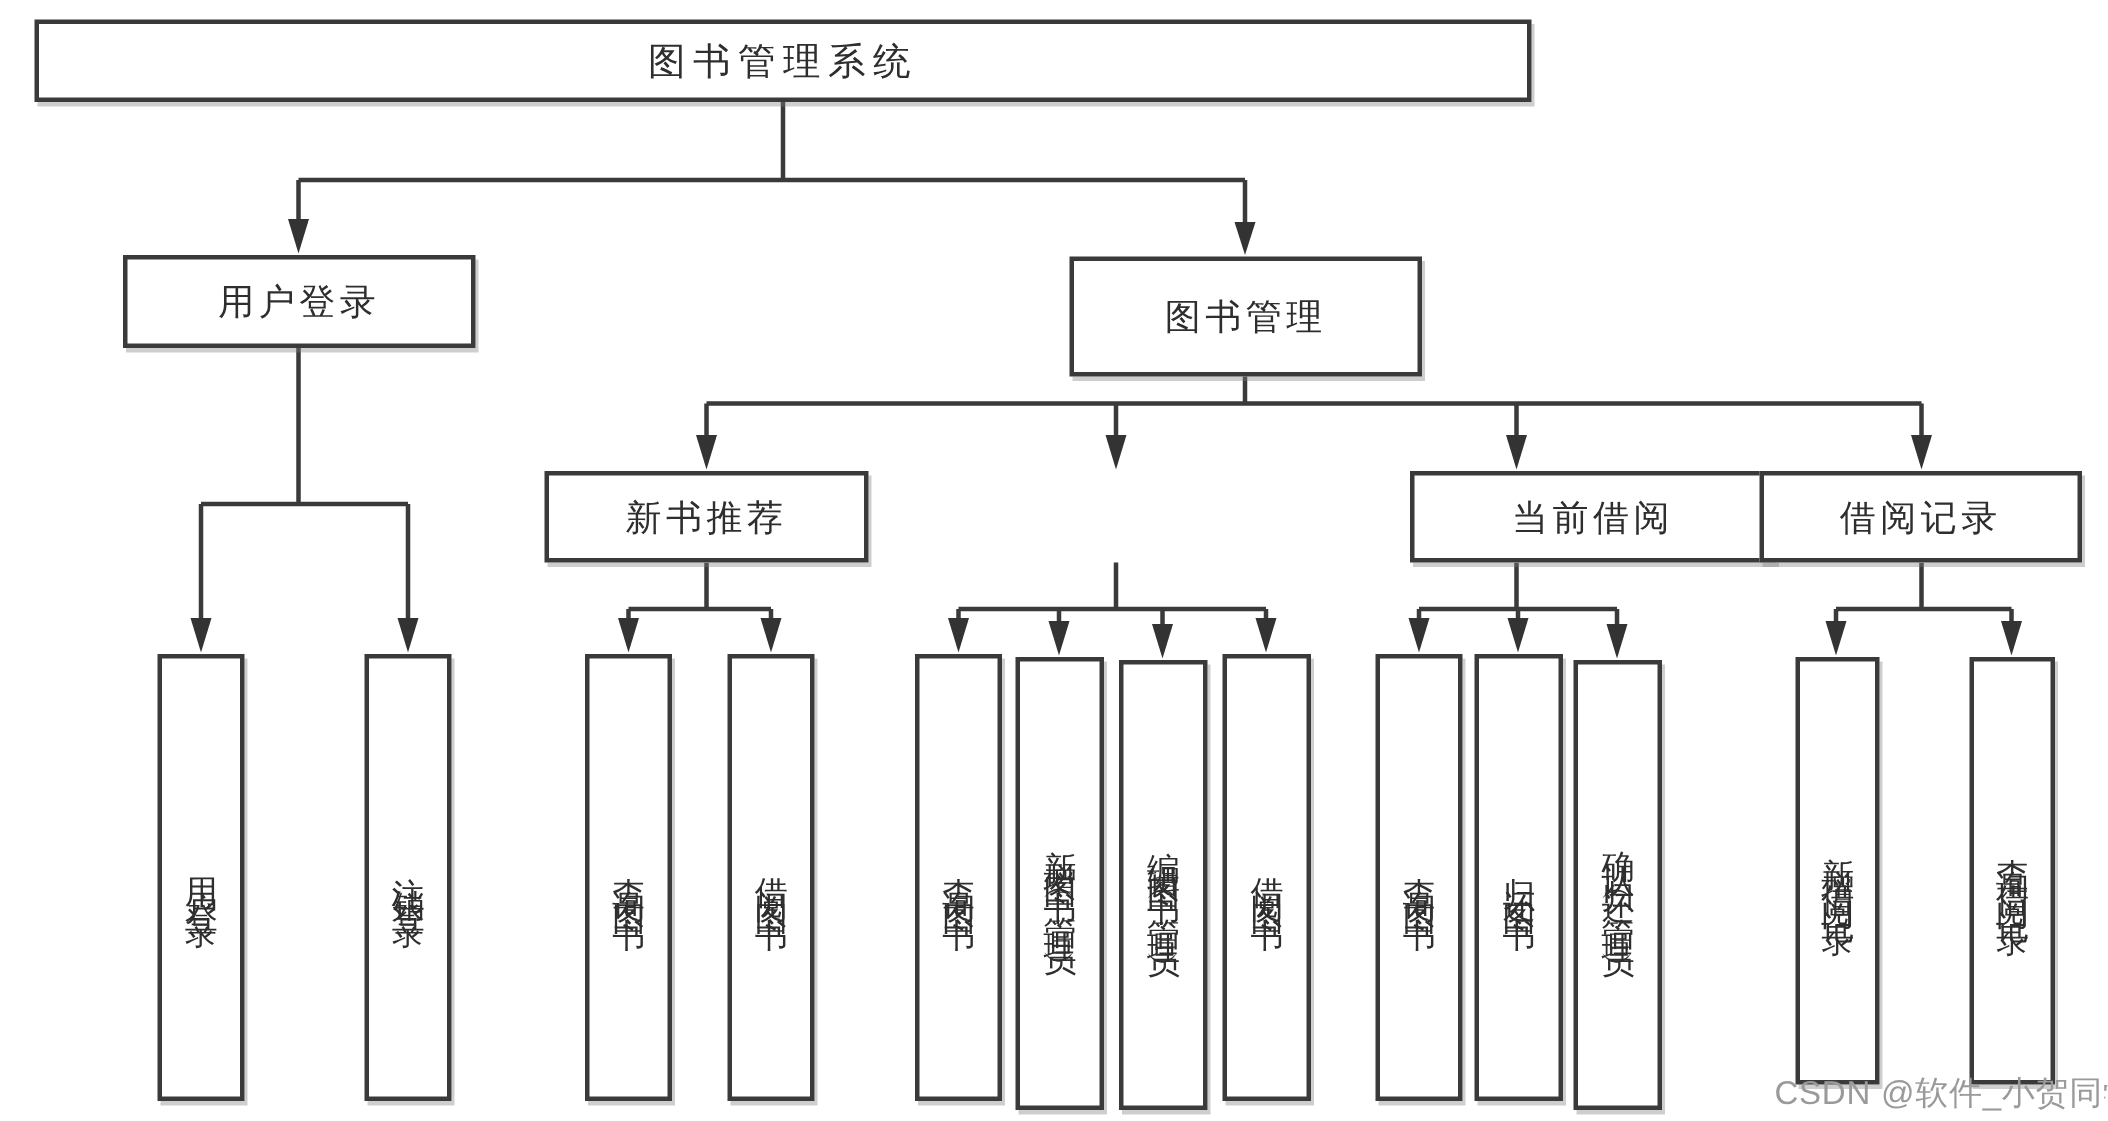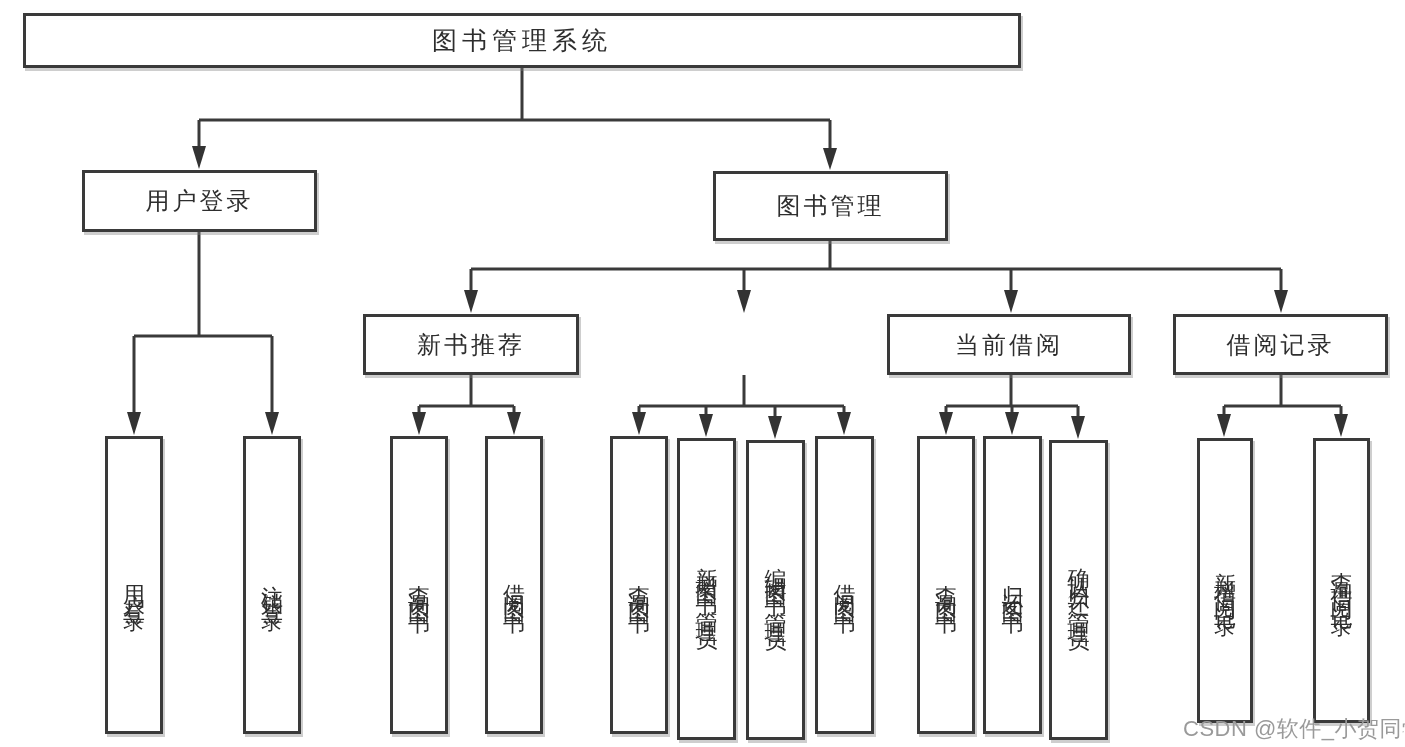--- a/index.html
+++ b/index.html
@@ -90,24 +90,24 @@
       <polygon points="1005,412 1019,412 1012,435"></polygon>
       <polygon points="1071,416 1085,416 1078,439"></polygon>
       <polygon points="1217,414 1231,414 1224,437"></polygon>
       <polygon points="1334,414 1348,414 1341,437"></polygon>
     </g>
   </svg>
 
   <div class="node h root" style="left:23px; top:13px; width:998px; height:55px;">图书管理系统</div>
 
   <div class="node h" style="left:82px; top:170px; width:235px; height:62px;">用户登录</div>
-  <div class="node h" style="left:713px; top:171px; width:235px; height:70px;">图书管理</div>
+  <div class="node h" style="left:713px; top:171px; width:235px; height:80px;">图书管理</div>
 
   <div class="node h" style="left:363px; top:314px; width:216px; height:61px;">新书推荐</div>
-  <div class="node h" style="left:887px; top:314px; width:244px; height:61px;">当前借阅</div>
+  <div class="node h" style="left:940px; top:314px; width:244px; height:61px;">当前借阅</div>
   <div class="node h" style="left:1173px; top:314px; width:215px; height:61px;">借阅记录</div>
 
   <div class="node v" style="left:105px; top:436px; width:58px; height:298px;">用户登录</div>
   <div class="node v" style="left:243px; top:436px; width:58px; height:298px;">注销登录</div>
 
   <div class="node v" style="left:390px; top:436px; width:58px; height:298px;">查询图书</div>
   <div class="node v" style="left:485px; top:436px; width:58px; height:298px;">借阅图书</div>
 
   <div class="node v" style="left:610px; top:436px; width:58px; height:298px;">查询图书</div>
   <div class="node v" style="left:677px; top:438px; width:59px; height:302px;">新增图书（管理员）</div>

